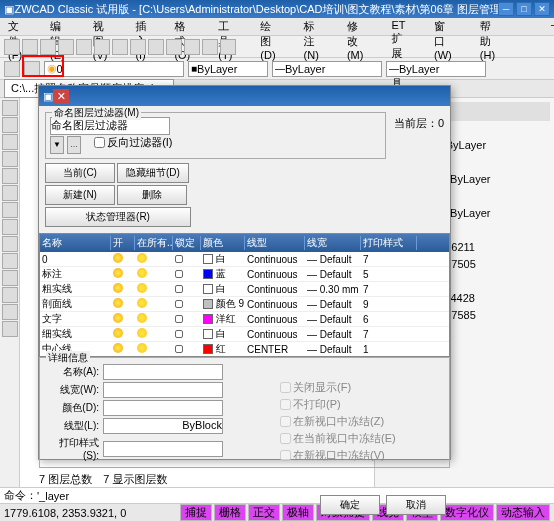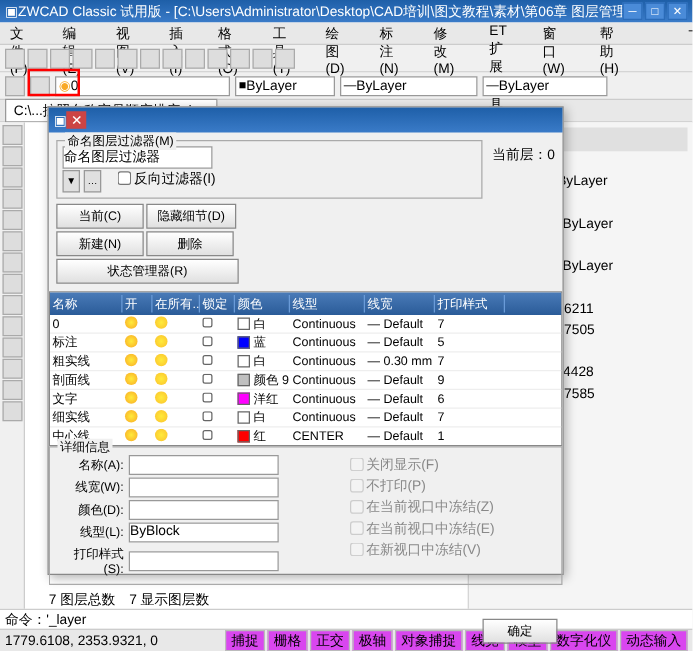--- a/index.html
+++ b/index.html
@@ -46,27 +46,27 @@
 .thead{background:linear-gradient(#4a7bb8,#2a5b98);color:#fff;display:flex;height:18px;align-items:center}
 .thead .th{padding:0 2px;border-right:1px solid #6a9bd8;font-size:10px;overflow:hidden;white-space:nowrap}
 .tbody{max-height:104px;overflow:auto}
 .trow{display:flex;height:15px;align-items:center;border-bottom:1px solid #eee}
 .trow .td{padding:0 2px;font-size:10px;overflow:hidden;white-space:nowrap}
 .bulb{display:inline-block;width:10px;height:10px;background:radial-gradient(#ffeb3b,#f9a825);border-radius:50%}
 .sun{display:inline-block;width:10px;height:10px;background:radial-gradient(#ffeb3b,#fbc02d);border-radius:50%}
 .lock{display:inline-block;width:8px;height:8px;border:1px solid #666;border-radius:2px}
 .colorbox{display:inline-block;width:10px;height:10px;border:1px solid #666;vertical-align:middle}
 .c-white{background:#fff}.c-blue{background:#00f}.c-color9{background:#c0c0c0}.c-magenta{background:#f0f}.c-red{background:#f00}
-.w-name{width:58px}.w-on{width:24px}.w-freeze{width:38px}.w-lock{width:28px}.w-color{width:44px}.w-ltype{width:60px}.w-lweight{width:56px}.w-pstyle{width:56px}
+.w-name{width:71px}.w-on{width:24px}.w-freeze{width:38px}.w-lock{width:28px}.w-color{width:44px}.w-ltype{width:60px}.w-lweight{width:56px}.w-pstyle{width:56px}
 .details{border:1px solid #aaa;padding:4px;margin-top:0;position:relative}
 .details .legend{position:absolute;top:-7px;left:6px;background:#f0f0f0;padding:0 2px;font-size:10px}
 .drow{display:flex;align-items:center;margin:2px 0;gap:4px}
 .drow .lbl{width:55px;text-align:right;font-size:10px}
 .drow .inp{width:120px;height:16px;border:1px solid #999;background:#fff}
-.dchecks{position:absolute;left:240px;top:4px}
+.dchecks{position:absolute;left:240px;top:20px}
 .dchecks .checkbox{display:flex;margin:2px 0;color:#888}
 .summary{margin:4px 0;font-size:10px}
 .dlgbtns{display:flex;justify-content:flex-end;gap:6px;padding:4px}
 .cmdline{position:absolute;bottom:18px;left:0;right:0;height:16px;background:#fff;border-top:1px solid #ccc;display:flex;align-items:center;padding:0 4px;font-size:10px}
 .statusbar{position:absolute;bottom:0;left:0;right:0;height:18px;background:#e8e8e8;border-top:1px solid #ccc;display:flex;align-items:center;padding:0 4px;font-size:10px;gap:2px}
 .statusbar .cell{border:1px solid #bbb;padding:0 4px;background:#d946ef}
 </style>
 </head>
 <body>
 
@@ -334,57 +334,58 @@
       <div class="drow">
         <span class="lbl">线宽(W):</span>
         <div class="inp"></div>
       </div>
       <div class="drow">
         <span class="lbl">颜色(D):</span>
         <div class="inp"></div>
       </div>
       <div class="drow">
         <span class="lbl">线型(L):</span>
-        <div class="inp" style="text-align:left"><span>ByBlock</span></div>
+        <div class="inp" style="text-align:right"><span>ByBlock</span></div>
       </div>
       <div class="drow">
         <span class="lbl">打印样式(S):</span>
         <div class="inp"></div>
       </div>
       <div class="dchecks">
         <label class="checkbox">
           <input type="checkbox" disabled="" style="">
           <span>关闭显示(F)</span>
         </label>
         <label class="checkbox">
           <input type="checkbox" disabled="" style="">
           <span>不打印(P)</span>
         </label>
         <label class="checkbox">
           <input type="checkbox" disabled="" style="">
-          <span>在当前视口中冻结(Z)</span>
+          <span>在新视口中冻结(Z)</span>
         </label>
         <label class="checkbox">
           <input type="checkbox" disabled="" style="">
           <span>在当前视口中冻结(E)</span>
         </label>
         <label class="checkbox">
           <input type="checkbox" disabled="" style="">
           <span>在新视口中冻结(V)</span>
         </label>
       </div>
     </div>
 
     <div class="summary">
       <span>7 图层总数</span>&nbsp;&nbsp;&nbsp;
       <span>7 显示图层数</span>
     </div>
 
     <div class="dlgbtns">
       <div class="btn" style="min-width:60px">确定</div>
+      <div class="btn" style="min-width:60px">取消</div>
     </div>
   </div>
 
 <div class="cmdline">
   <span>命令：</span>
     <span>'_layer</span>
 </div>
 
 <div class="statusbar">
   <span>1779.6108, 2353.9321, 0</span>

